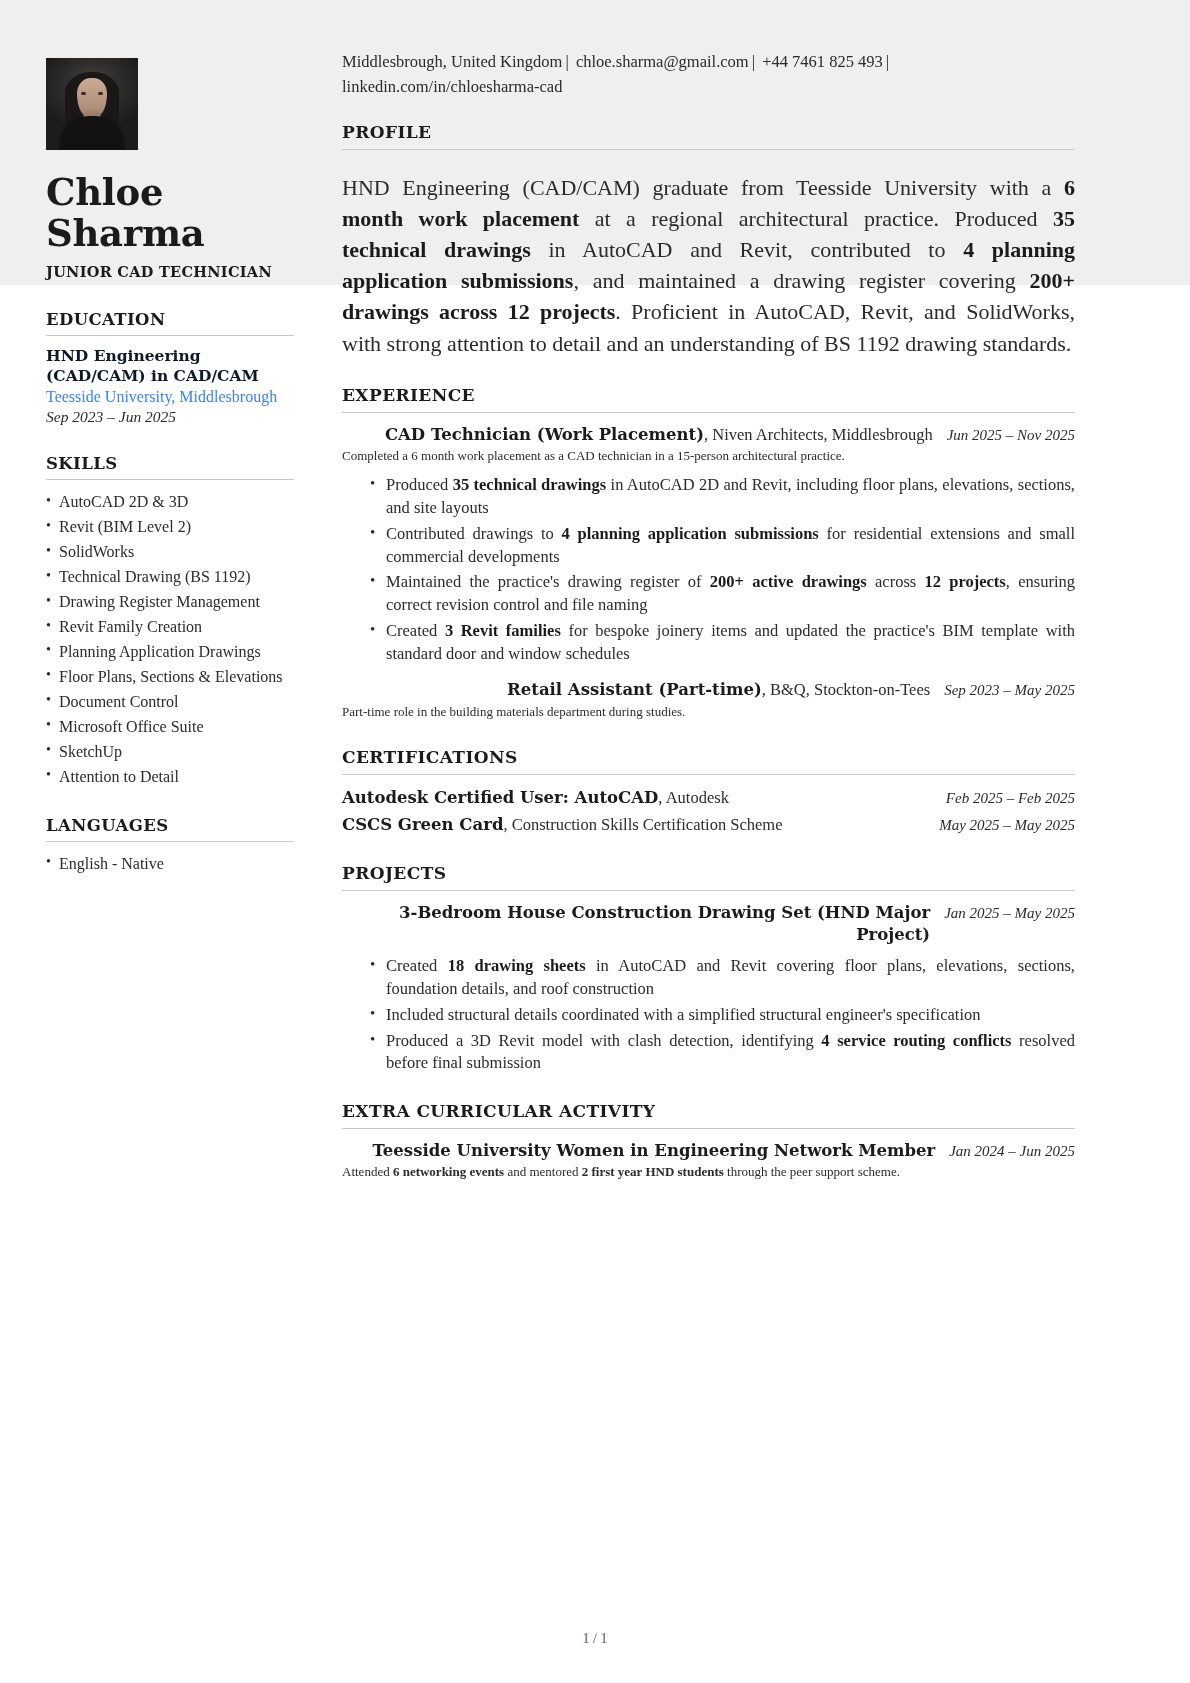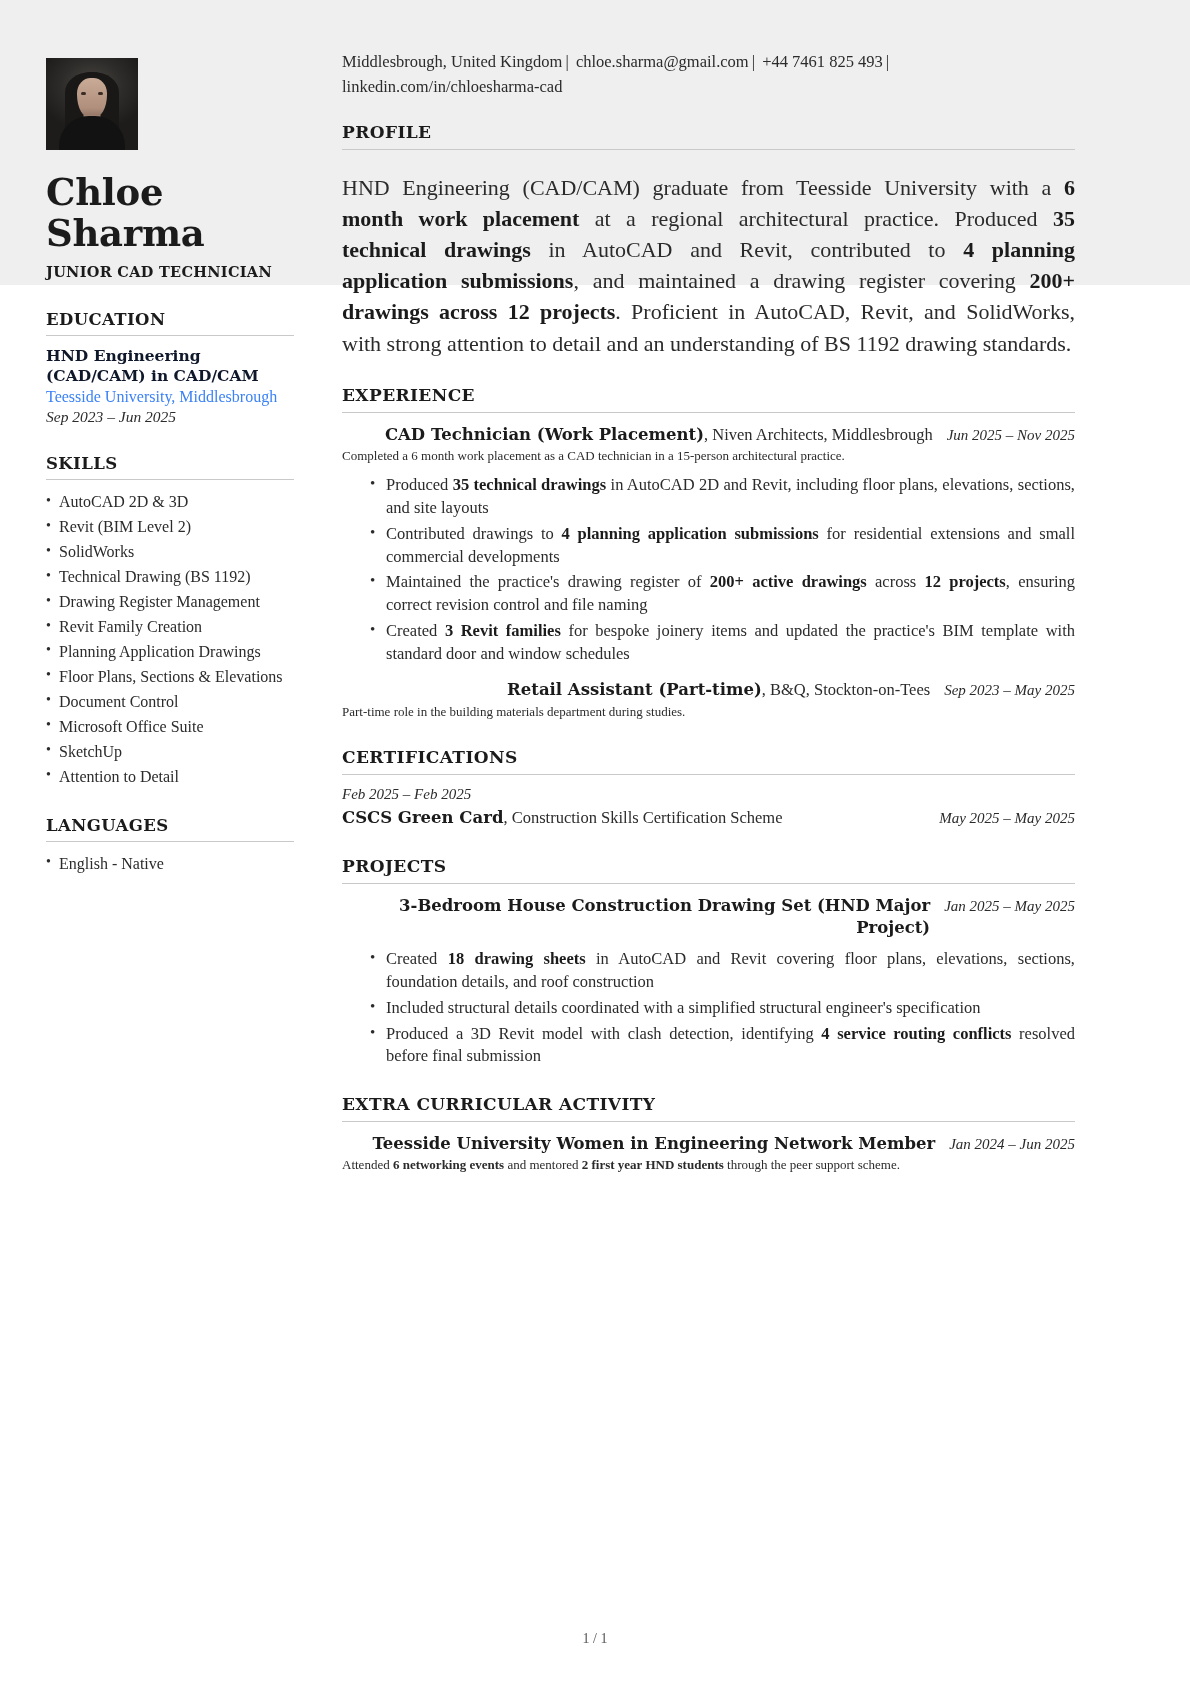--- a/index.html
+++ b/index.html
@@ -409,20 +409,21 @@
               <div class="entry-sub">Part-time role in the building materials department during studies.</div>
             </div>
           </div>
       </section>
 
       <section class="rsec">
         <h2 class="sec-title">CERTIFICATIONS</h2>
         <hr class="rule">
         <div id="certifications-list">
             <div class="cert-row">
+              <div class="cert-name"><span class="t">Autodesk Certified User: AutoCAD</span><span>, Autodesk</span></div>
               <div class="entry-date">Feb 2025 – Feb 2025</div>
             </div>
             <div class="cert-row">
               <div class="cert-name"><span class="t">CSCS Green Card</span><span>, Construction Skills Certification Scheme</span></div>
               <div class="entry-date">May 2025 – May 2025</div>
             </div>
           </div>
       </section>
 
       <section class="rsec">

